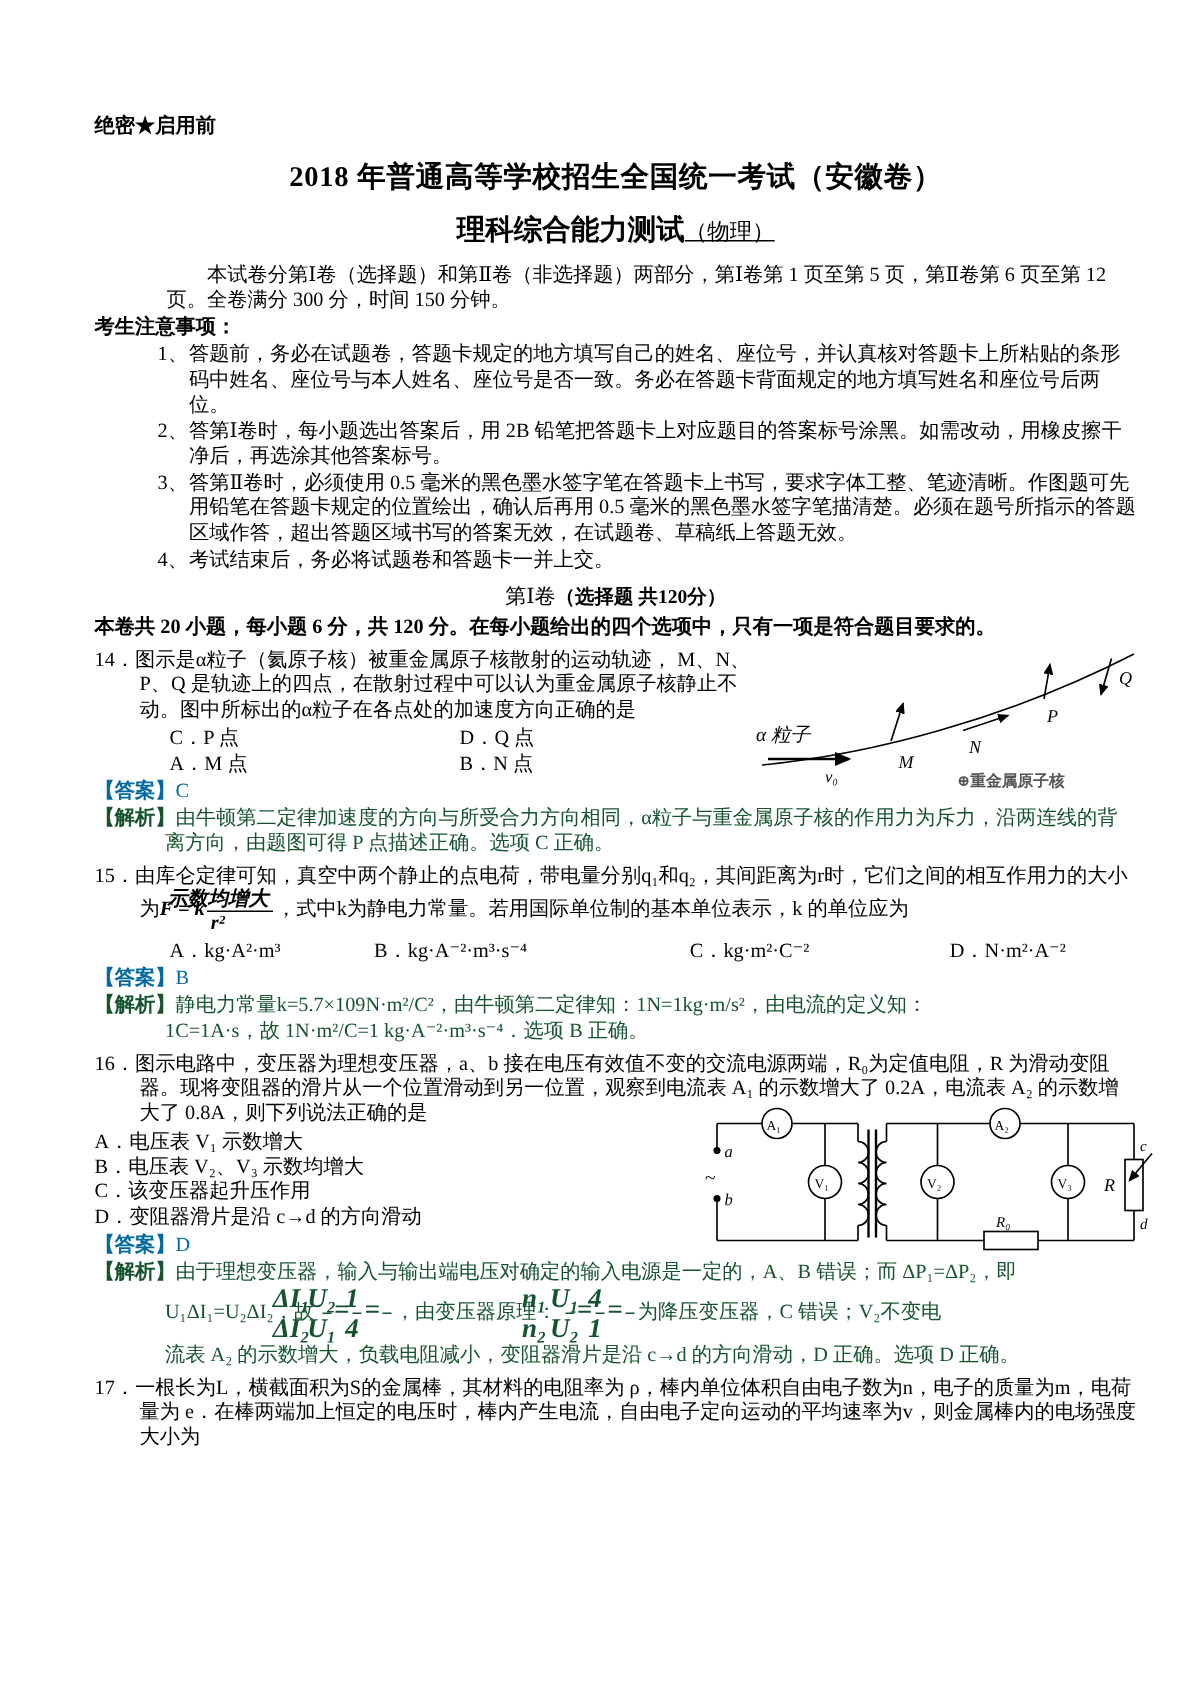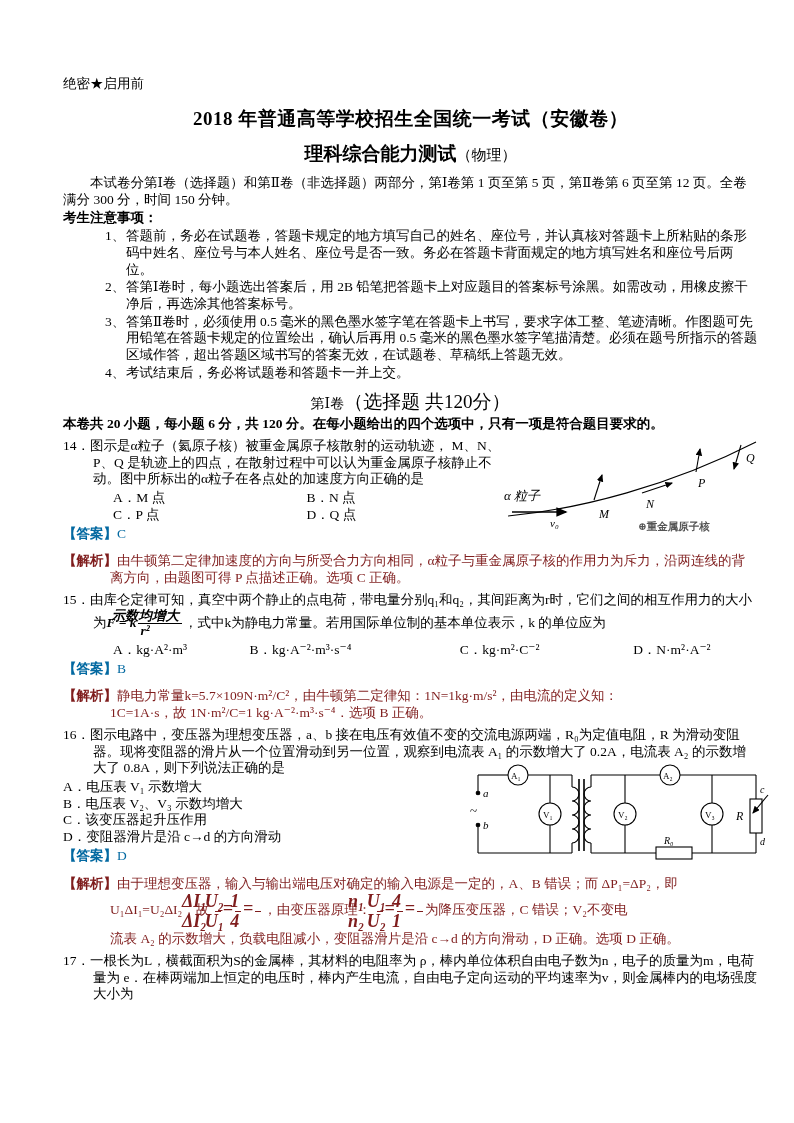--- a/index.html
+++ b/index.html
@@ -3,45 +3,45 @@
 <meta charset="utf-8">
 <style>
   * { box-sizing: border-box; }
   html,body { margin:0; padding:0; background:#fff; }
   .page {
     width:794px; height:1123px; background:#fff; position:relative;
     font-family:"Liberation Serif","DejaVu Serif",serif;
     color:#000; font-size:13.5px; line-height:1.24; overflow:hidden;
     padding:76px 36px 30px 63px;
   }
-  .classification { font-weight:normal; font-size:13.5px; }
+  .classification { font-weight:bold; font-size:13.5px; }
   .title { text-align:center; font-weight:bold; font-size:19px; margin-top:14px; letter-spacing:.5px;}
   .subtitle { text-align:center; margin-top:12px; }
   .subtitle .main { font-weight:bold; font-size:19px; }
-  .subtitle .sub { font-size:15px; }
-  .intro { margin-top:9px; text-indent:2em; }
+  .subtitle .sub { font-size:15px;text-decoration:underline; }
+  .intro { margin-top:9px; text-indent:2em;margin-left:48px; }
   .notice-title { font-weight:bold; margin-top:2px; }
   .notice-item { position:relative; padding-left:63px; margin-top:1px; }
   .notice-item .num { position:absolute; left:42px; top:0; }
   .section-heading { text-align:center; margin-top:8px; }
   .section-heading .main { font-size:14px; }
-  .section-heading .sub { font-size:19px; }
+  .section-heading .sub { font-size:13px;font-weight:bold; }
   .section-note { font-weight:bold; margin-top:3px; }
   .question { position:relative; margin-top:5px; }
   .qtext { padding-left:30px; text-indent:-30px; }
   .q14-text { margin-right:252px; }
   .opts14 { margin-left:50px; margin-top:2px; }
   .opts14 .opt { display:inline-block; width:190px; }
   .opts15 { margin-left:50px; margin-top:4px; }
   .opts15 .opt { display:inline-block; }
   .opts15 .o-a { width:133px; } .opts15 .o-b { width:207px; } .opts15 .o-c { width:170px; }
   .opts16 { margin-top:2px; }
   .answer-line { color:#0369a1; margin-top:2px; }
   .answer-line .lbl { font-weight:bold; }
-  .analysis { color:#7f1d1d; padding-left:47px; text-indent:-47px; margin-top:11px; }
+  .analysis { color:#14532d; padding-left:47px; text-indent:-47px; margin-top:1px; }
   .analysis .lbl { font-weight:bold; }
   .frac { display:inline-block; vertical-align:middle; text-align:center; line-height:1.05; margin:0 2px; }
   .frac .fn { display:block; border-bottom:1px solid currentColor; padding:0 3px; }
   .frac .fd { display:block; padding:0 3px; }
   .bi { font-weight:bold; font-style:italic; }
   .math-big { font-weight:bold; font-style:italic; font-size:18px; }
   .fig14 { position:absolute; top:-2px; right:-10px; width:268px; height:96px; }
   .fig16 { position:absolute; top:34px; right:-14px; width:312px; height:108px; }
   svg text { font-family:"Liberation Serif","DejaVu Serif",serif; }
   .nowrap { white-space:nowrap; }
@@ -109,26 +109,26 @@
         <line x1="241" y1="9" x2="234" y2="33" stroke="#000" stroke-width="1.1" marker-end="url(#ah)"></line>
         <text x="246" y="26" font-size="12" font-style="italic">Q</text>
         <text x="138" y="94" font-size="10.5" fill="#555" font-weight="bold">⊕重金属原子核</text>
       </svg>
     </div>
     <div class="qtext q14-text">
       <span>14．</span><span>图示是α粒子（氦原子核）被重金属原子核散射的运动轨迹， M、N、P、Q 是轨迹上的四点，在散射过程中可以认为重金属原子核静止不动。图中所标出的α粒子在各点处的加速度方向正确的是</span>
     </div>
     <div class="opts14">
       <div>
+        <span class="opt">C．P 点</span>
+        <span class="opt">D．Q 点</span>
+      </div>
+      <div>
         <span class="opt">A．M 点</span>
         <span class="opt">B．N 点</span>
-      </div>
-      <div>
-        <span class="opt">C．P 点</span>
-        <span class="opt">D．Q 点</span>
       </div>
     </div>
   </div>
   <div class="answer-line">
     <span class="lbl">【答案】</span><span>C</span>
   </div>
   <div class="analysis">
     <span class="lbl">【解析】</span><span>由牛顿第二定律加速度的方向与所受合力方向相同，α粒子与重金属原子核的作用力为斥力，沿两连线的背离方向，由题图可得 P 点描述正确。选项 C 正确。</span>
   </div>
 

